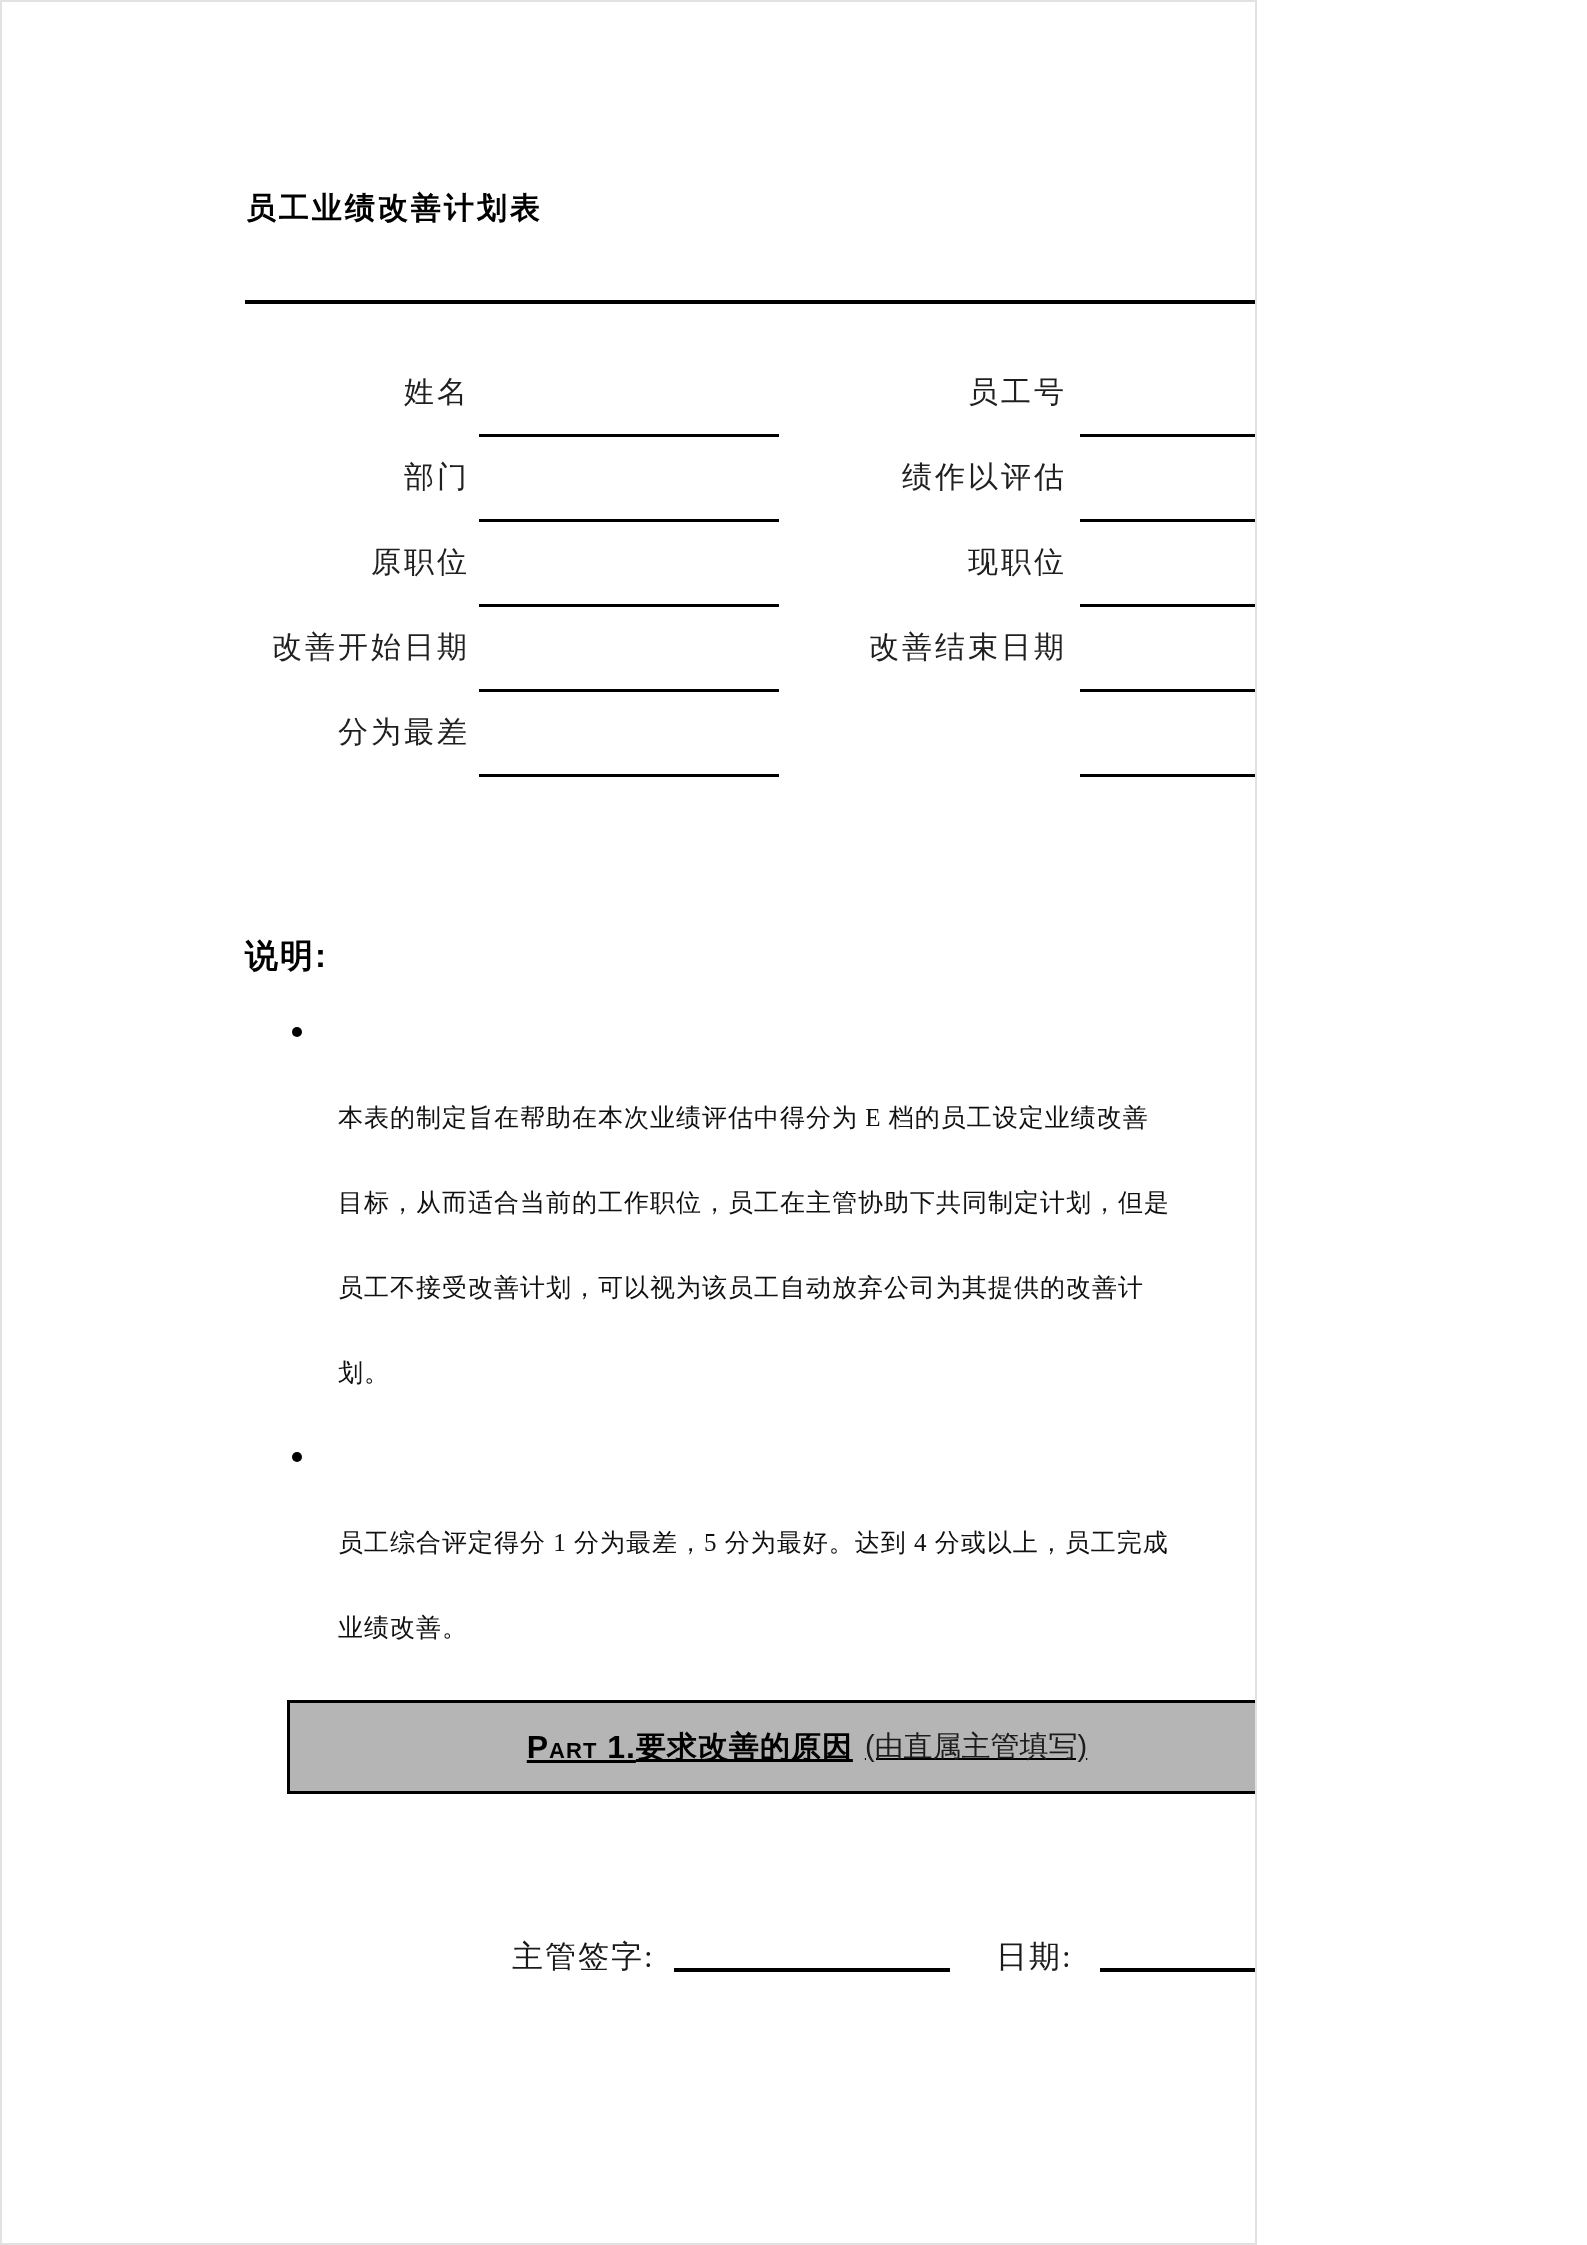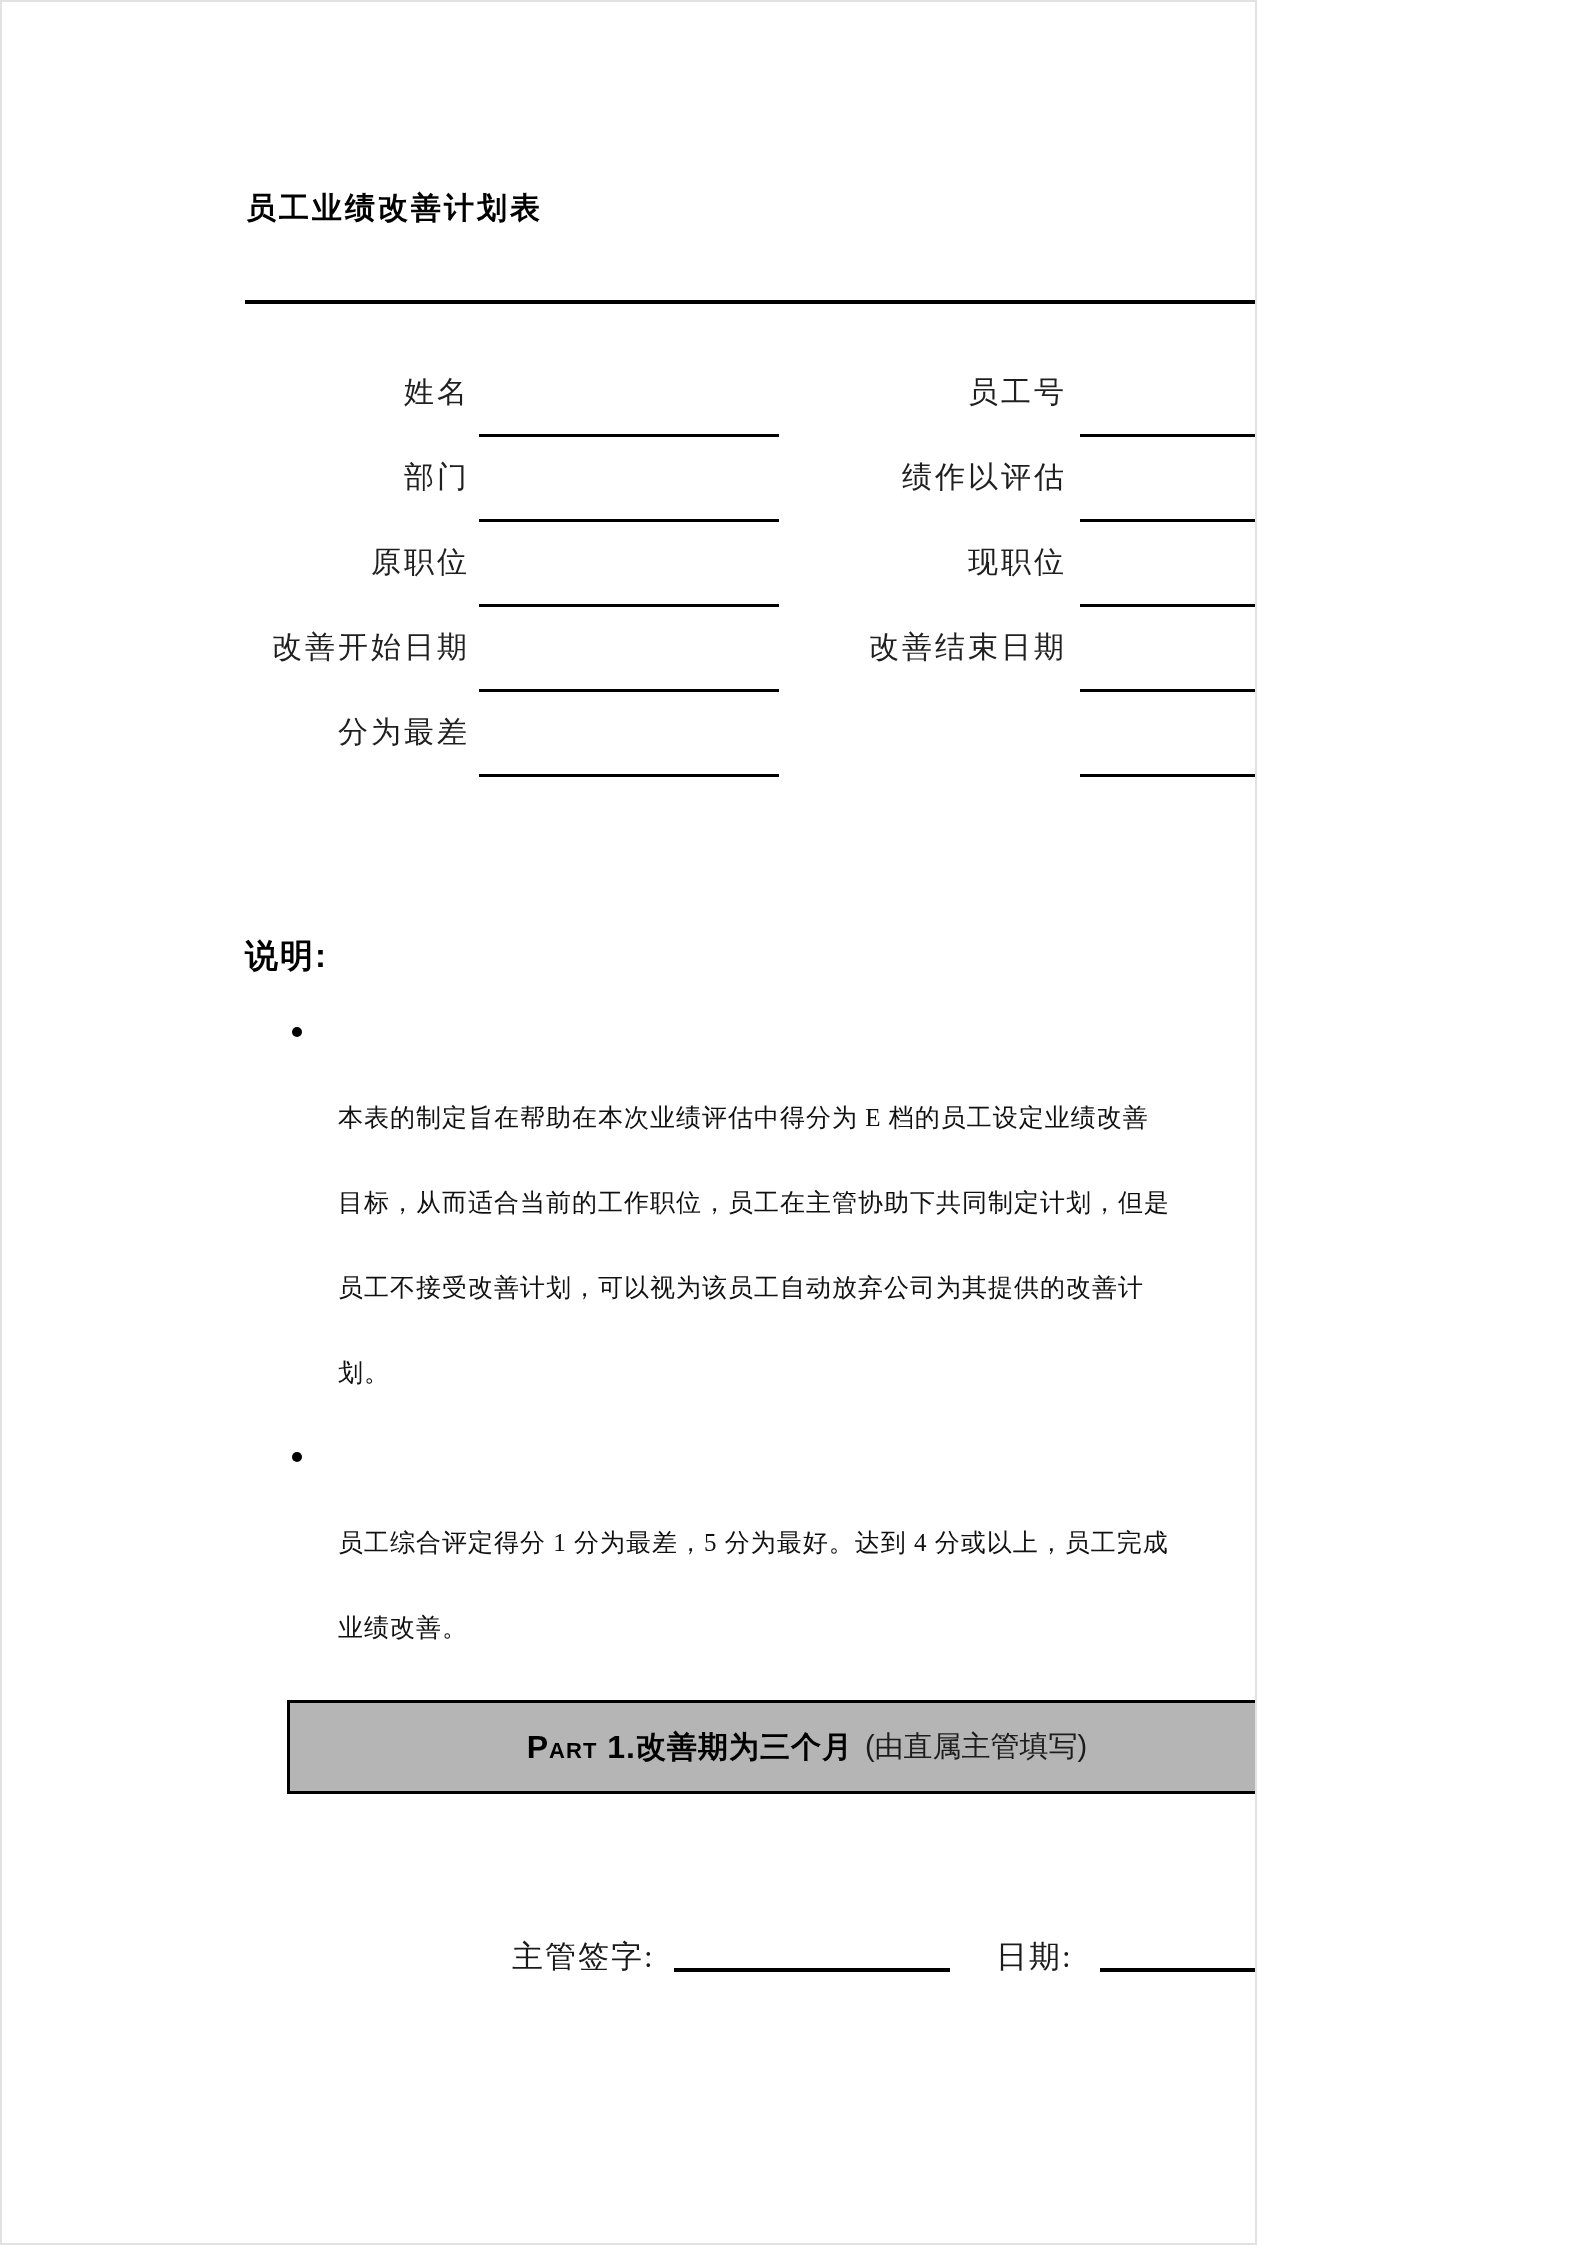--- a/index.html
+++ b/index.html
@@ -48,21 +48,21 @@
   }
   .bullet .marker {
     position:absolute; left:2px; top:37px; width:10px; height:10px;
     border-radius:50%; background:#000;
   }
 
   
   .part1-bar {
     position:absolute; left:285px; top:1698px; width:1040px; height:94px;
     box-sizing:border-box; border:3px solid #000; background:#b5b5b5;
-    display:flex; align-items:center; justify-content:center; white-space:nowrap;
+    display:flex; align-items:center; justify-content:center; white-space:nowrap;text-decoration:underline;
   }
   .part1-label {
     font-family:"Liberation Sans","DejaVu Sans",sans-serif;
     font-weight:bold; font-size:32px; font-variant:small-caps; letter-spacing:1px;
     color:#000;
   }
   .part1-heading {
     font-family:"Liberation Sans","DejaVu Sans",sans-serif;
     font-weight:bold; font-size:30px; letter-spacing:1px; color:#000;
   }
@@ -137,21 +137,21 @@
 划。</span>
     </div>
     <div class="bullet">
       <span class="marker"></span><span>员工综合评定得分 1 分为最差，5 分为最好。达到 4 分或以上，员工完成
 业绩改善。</span>
     </div>
   </div>
 
   <div class="part1-bar" style="background: rgb(181, 181, 181);">
     <span class="part1-label">Part 1.</span>
-      <span class="part1-heading">改善期为三个月</span>
+      <span class="part1-heading">要求改善的原因</span>
       <span class="part1-note">(由直属主管填写)</span>
   </div>
 
   <div class="sig-row">
     <span class="sig-label supervisor">主管签字:</span>
     <span class="sig-line supervisor"></span>
     <span class="sig-label date">日期:</span>
     <span class="sig-line date"></span>
   </div>
 

